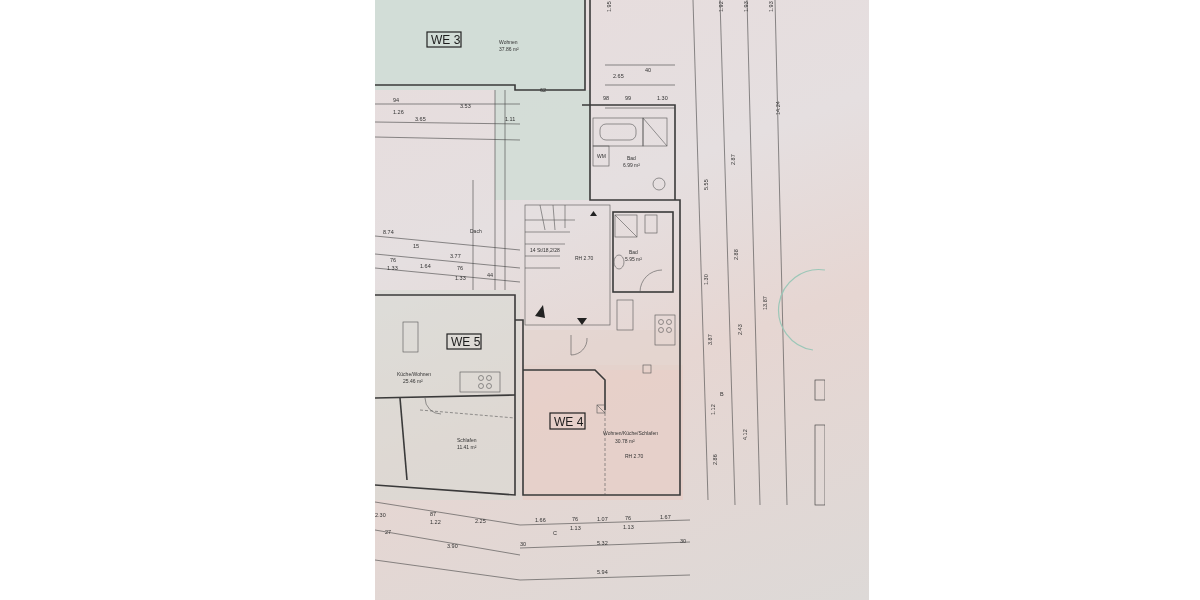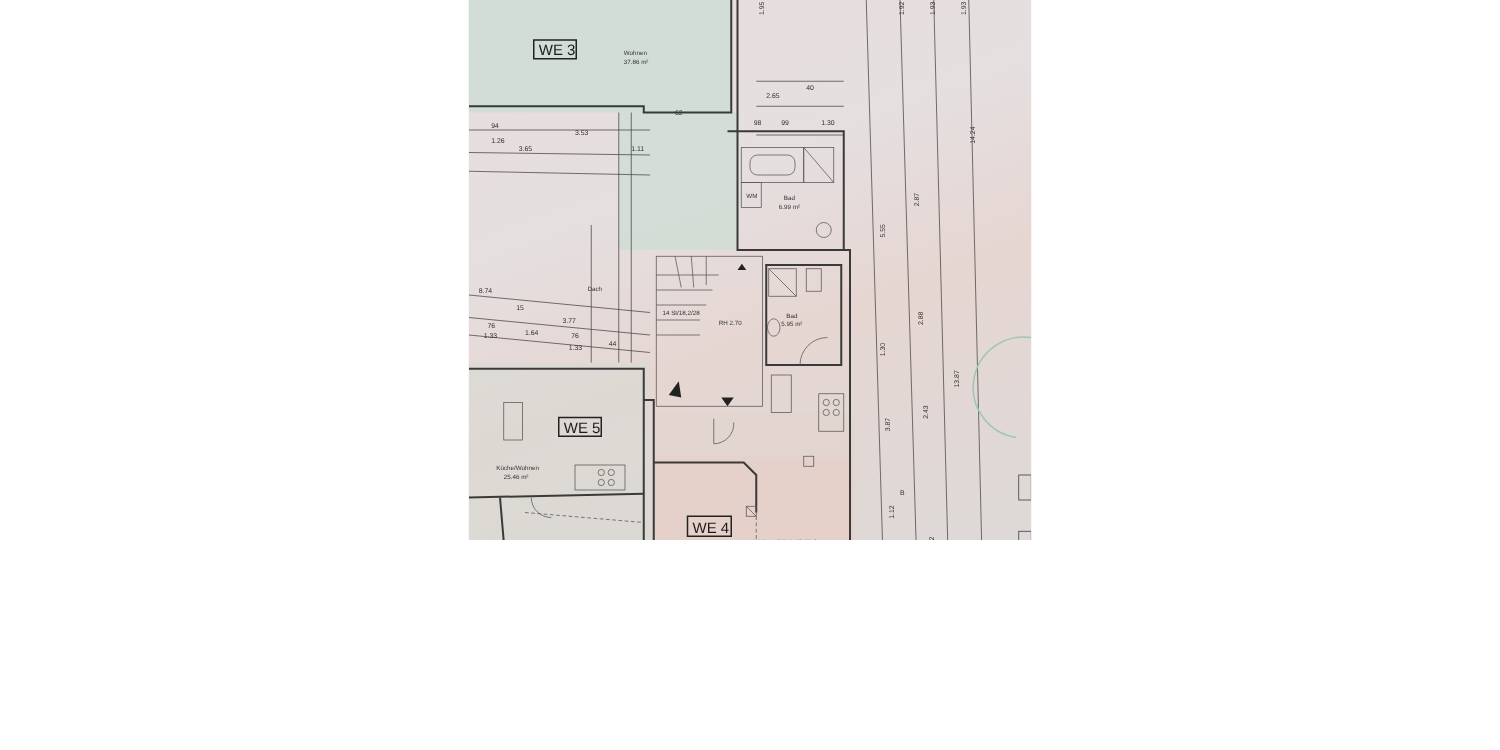--- a/index.html
+++ b/index.html
@@ -3,23 +3,24 @@
   <meta charset="utf-8">
   <style>
     html, body { margin: 0; padding: 0; }
     body {
       width: 1200px; height: 600px; overflow: hidden;
       background: #ffffff;
       font-family: "Liberation Sans", sans-serif;
       position: relative;
     }
     #photo {
-      position: absolute; left: 375px; top: 0; width: 450px; height: 432px;
+      position: absolute; left: 375px; top: 0; width: 450px; height: 600px;
       overflow: hidden;
       background: linear-gradient(160deg, #e7dcdc 0%, #e5dfe0 35%, #e6d6d2 60%, #ddd9d7 100%);
+      padding-left: 44px;
     }
     #photo svg { position: absolute; left: 0; top: 0; }
     .lbl { font-family: "Liberation Sans", sans-serif; fill: #2a2a2a; }
     .unit-box { fill: none; stroke: #222; stroke-width: 1.2; }
     .unit-txt { font-size: 12px; fill: #1c1c1c; }
     .room-txt { font-size: 5px; fill: #333; }
     .dim-txt { font-size: 5.5px; fill: #333; }
     .wall { fill: none; stroke: #3a3a3a; stroke-width: 1.6; }
     .thin { fill: none; stroke: #555; stroke-width: 0.6; }
     .dim { fill: none; stroke: #444; stroke-width: 0.6; }

